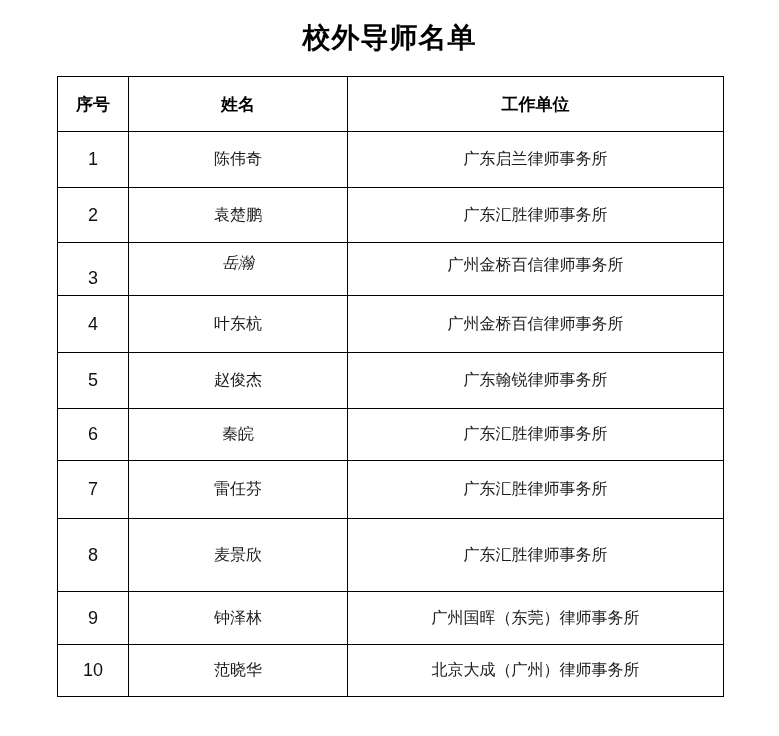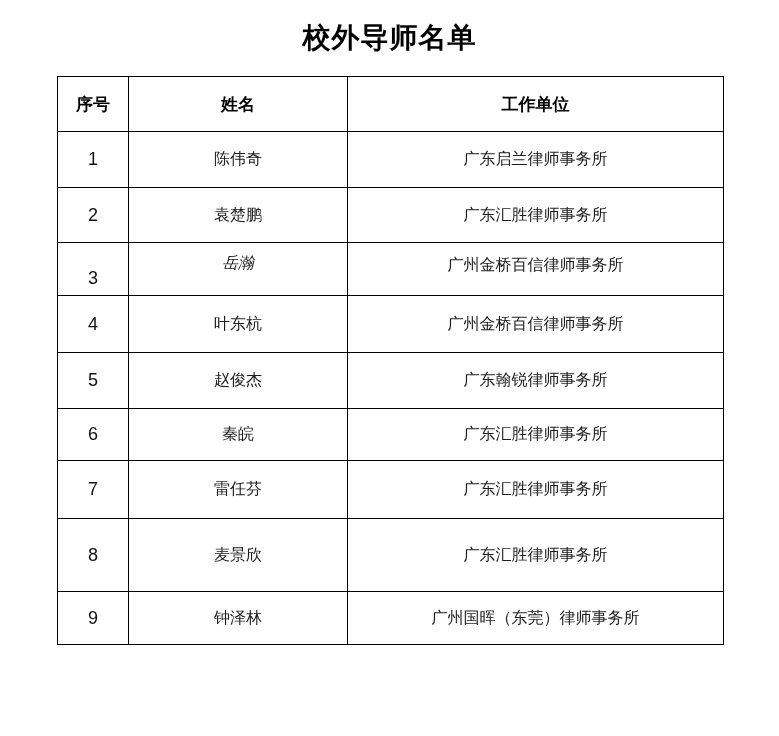--- a/index.html
+++ b/index.html
@@ -132,16 +132,21 @@
       <tr>
         <td class="c-no"><span class="cellval">8</span></td>
         <td class="c-name"><span class="cellval">麦景欣</span></td>
         <td class="c-org"><span class="cellval">广东汇胜律师事务所</span></td>
       </tr>
       <tr>
         <td class="c-no"><span class="cellval">9</span></td>
         <td class="c-name"><span class="cellval">钟泽林</span></td>
         <td class="c-org"><span class="cellval">广州国晖（东莞）律师事务所</span></td>
       </tr>
+      <tr>
+        <td class="c-no"><span class="cellval">10</span></td>
+        <td class="c-name"><span class="cellval">范晓华</span></td>
+        <td class="c-org"><span class="cellval">北京大成（广州）律师事务所</span></td>
+      </tr>
     </tbody>
   </table>
 
 </div>
 
 </body></html>

